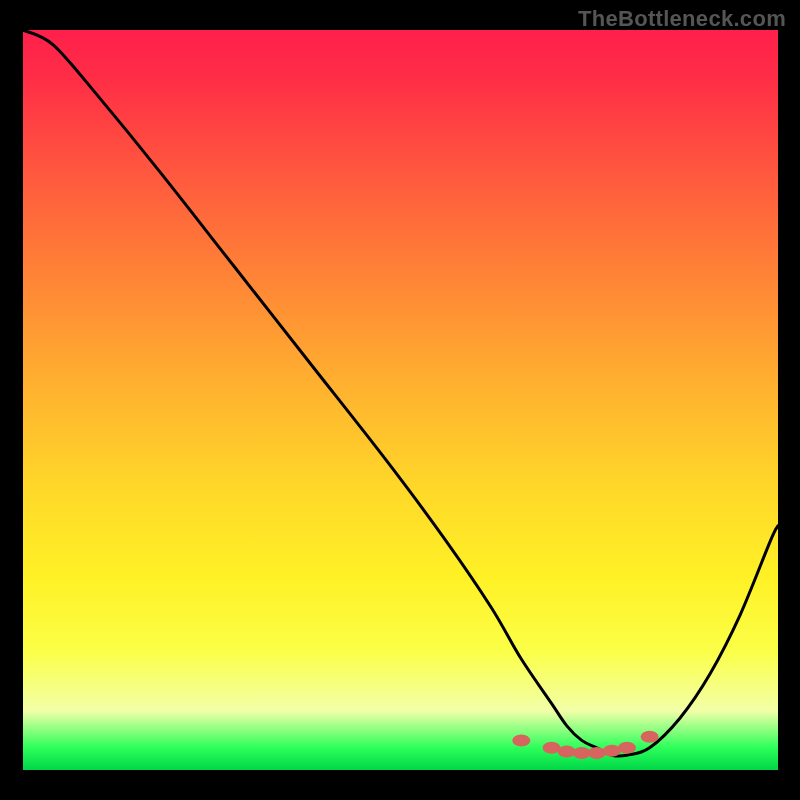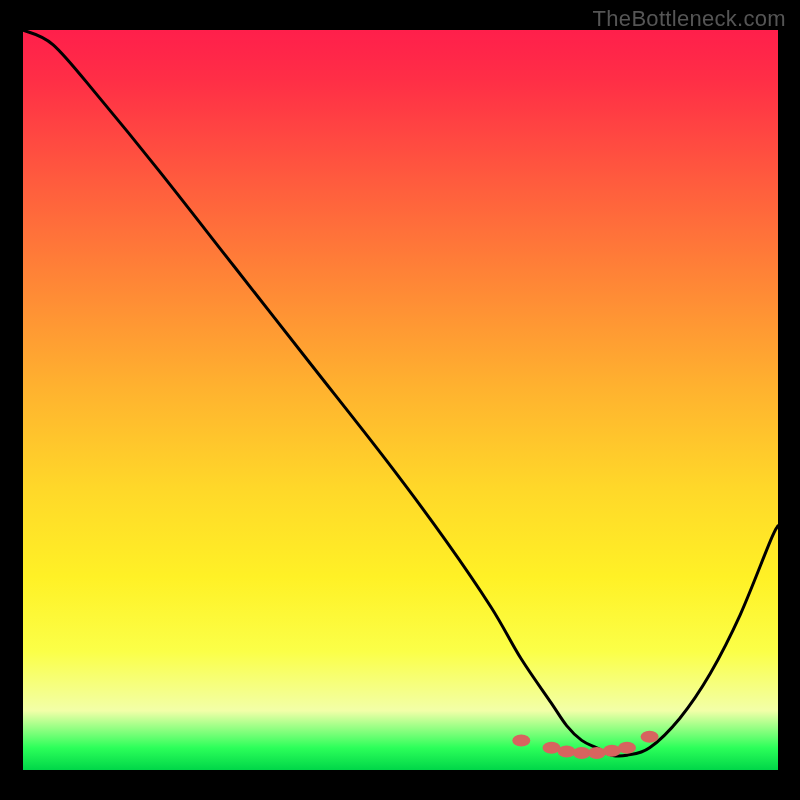--- a/index.html
+++ b/index.html
@@ -16,21 +16,21 @@
     width: 800px;
     height: 800px;
     background: #000;
   }
   .watermark {
     position: absolute;
     top: 6px;
     right: 14px;
     color: #555;
     font-size: 22px;
-    font-weight: 400;
+    font-weight: 700;
     letter-spacing: 0.3px;
     user-select: none;
   }
   .plot {
     position: absolute;
     left: 23px;
     top: 30px;
     width: 755px;
     height: 740px;
     background: linear-gradient(

